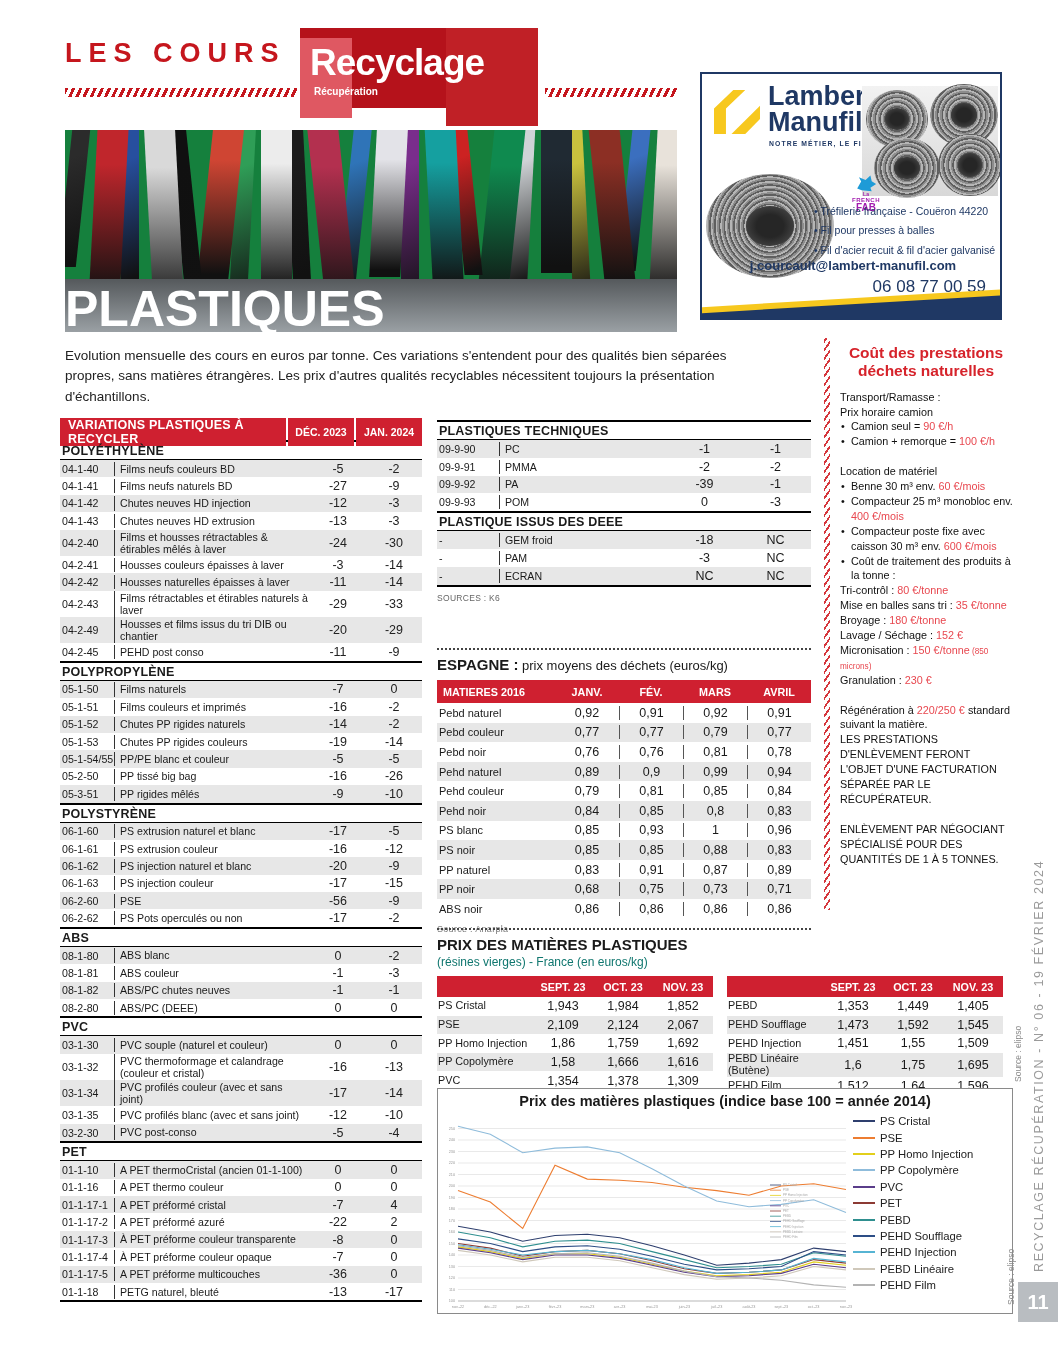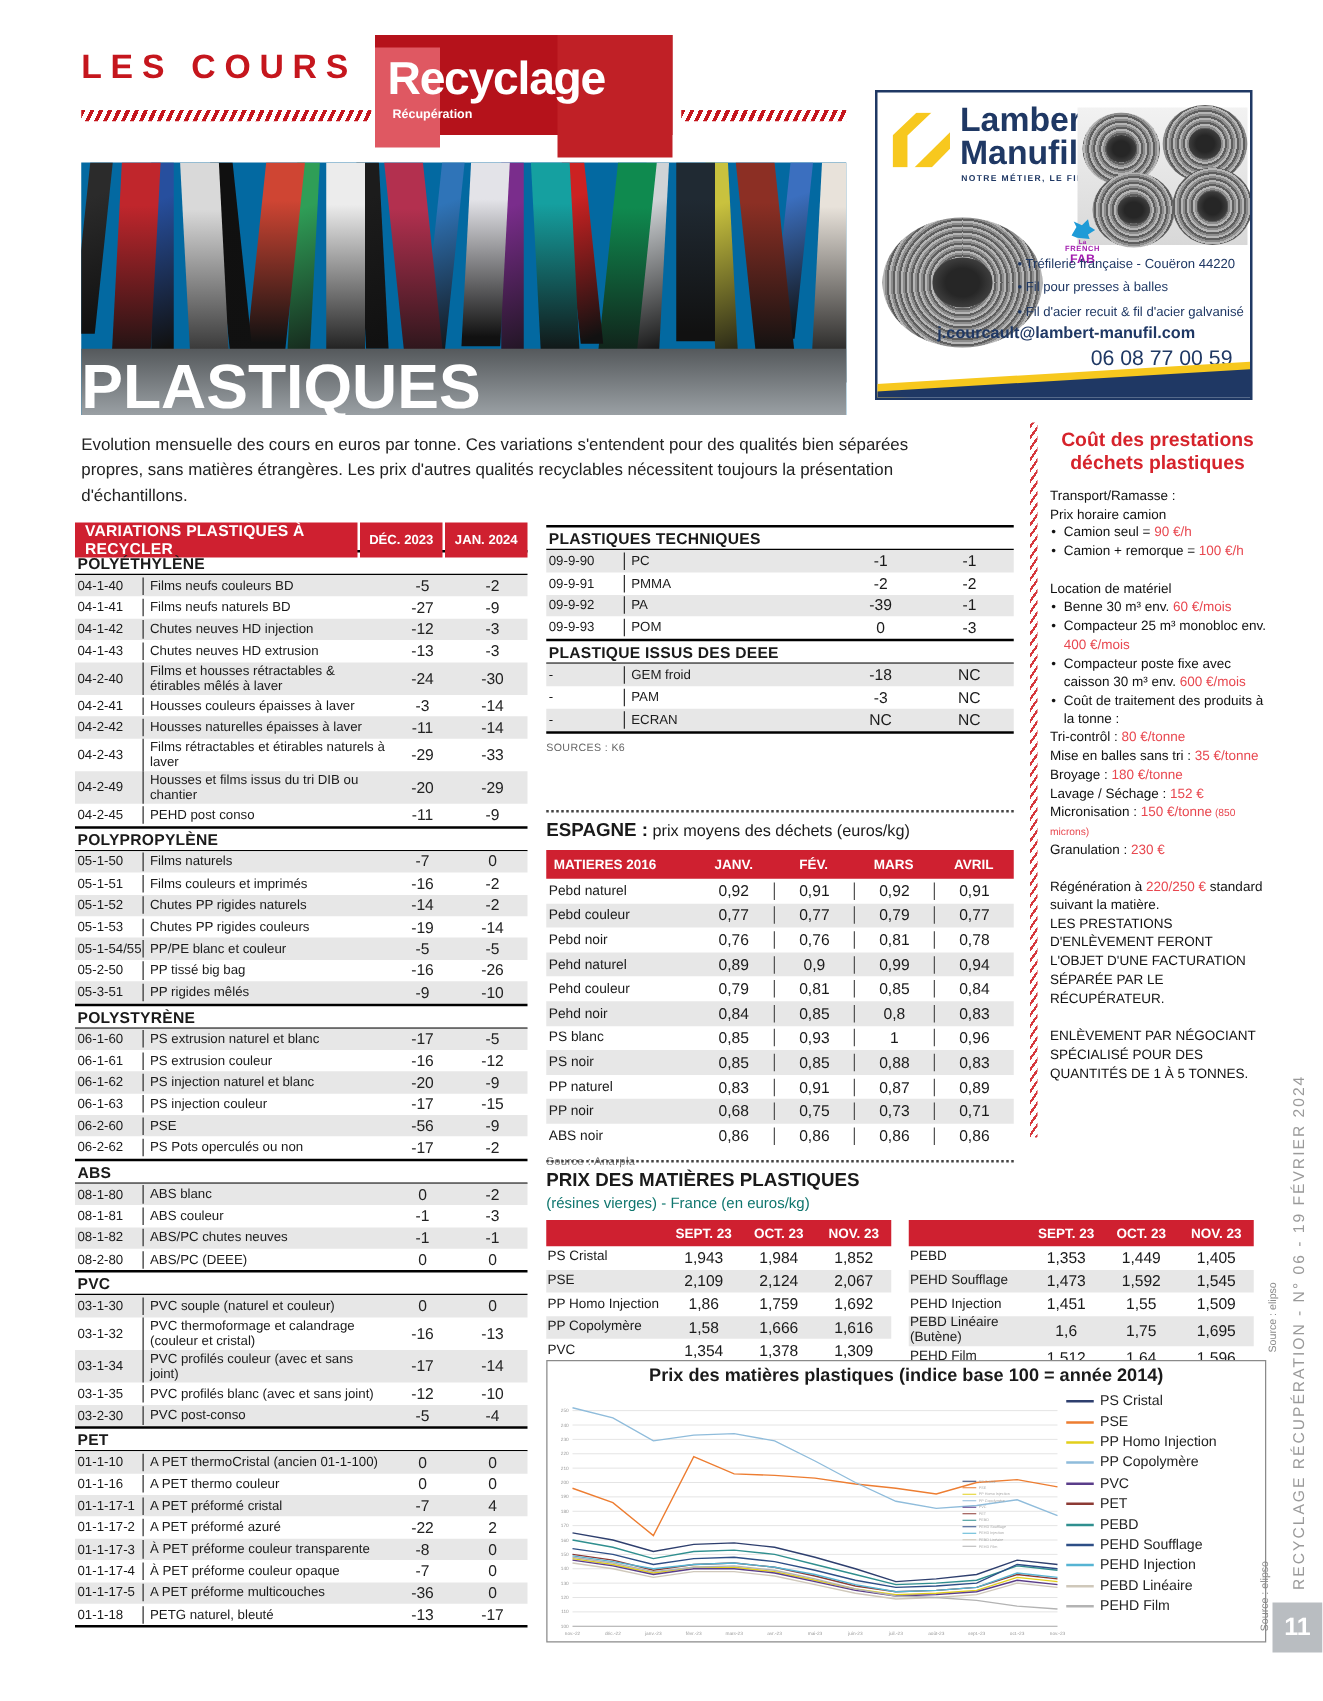--- a/index.html
+++ b/index.html
@@ -29,21 +29,21 @@
   .ffab .f1{font-size:5px;font-weight:bold;}
   .ffab .f2{font-size:6px;font-weight:bold;letter-spacing:.5px;}
   .ffab .f3{font-size:10px;font-weight:800;}
   .ad .bullets{position:absolute;left:112px;top:128px;font-size:10.5px;line-height:1.85;color:#1f3864;}
   .ad .email{position:absolute;left:10px;top:184px;width:282px;text-align:center;font-size:13px;font-weight:800;color:#1f3864;}
   .ad .phone{position:absolute;right:14px;top:203px;font-size:17px;font-weight:400;color:#1f3864;}
   .ad .band-y{position:absolute;left:-6px;bottom:8px;width:320px;height:12px;background:#f7c81e;transform:rotate(-3.4deg);}
   .ad .band-n{position:absolute;left:-6px;bottom:-12px;width:320px;height:26px;background:#1f3864;transform:rotate(-3.4deg);}
 
   
-  .hero{left:65px;top:130px;width:612px;height:202px;background:#0369a1;overflow:hidden;text-decoration:underline;}
+  .hero{left:65px;top:130px;width:612px;height:202px;background:#15803d;overflow:hidden;text-decoration:underline;}
   .hero .strip{position:absolute;top:0;height:78%;}
   .hero .floor{position:absolute;left:0;bottom:0;width:100%;height:26%;background:linear-gradient(#55595c,#9aa0a4);}
   .hero-title{position:absolute;left:0px;bottom:-6px;font-size:50px;font-weight:800;color:#fff;letter-spacing:0px;z-index:5;}
 
   
   .intro{left:65px;top:346px;width:690px;font-size:13.5px;line-height:1.5;color:#222;}
 
   
   .redbar{display:grid;grid-template-columns:1fr 66px 66px;gap:2px;height:22px;}
   .redbar>div{background:#cf2030;color:#fff;font-weight:bold;display:flex;align-items:center;}
@@ -810,21 +810,21 @@
           <span class="lt">PEHD Film</span>
         </div>
       </div>
   </div>
 </div>
 <div class="abs vsrc" style="left:1006px;top:1305px;">Source : elipso</div>
 
 <div class="abs sidebar">
   <div class="zigzag"></div>
   <div class="sb-title">
-    <span>Coût des prestations</span><br><span>déchets plastiques</span>
+    <span>Coût des prestations</span><br><span>déchets naturelles</span>
   </div>
   <div class="sb-body" id="sidebar-body">
       <div class="sb-line"><span>Transport/Ramasse :</span></div>
       <div class="sb-line"><span>Prix horaire camion</span></div>
       <div class="sb-line b"><span>Camion seul = </span><span class="r">90 €/h</span></div>
       <div class="sb-line b"><span>Camion + remorque = </span><span class="r">100 €/h</span></div>
       <div class="sb-line" style="margin-top: 15px;"><span>Location de matériel</span></div>
       <div class="sb-line b"><span>Benne 30 m³ env. </span><span class="r">60 €/mois</span></div>
       <div class="sb-line b"><span>Compacteur 25 m³ monobloc env. </span><span class="r">400 €/mois</span></div>
       <div class="sb-line b"><span>Compacteur poste fixe avec caisson 30 m³ env. </span><span class="r">600 €/mois</span></div>

